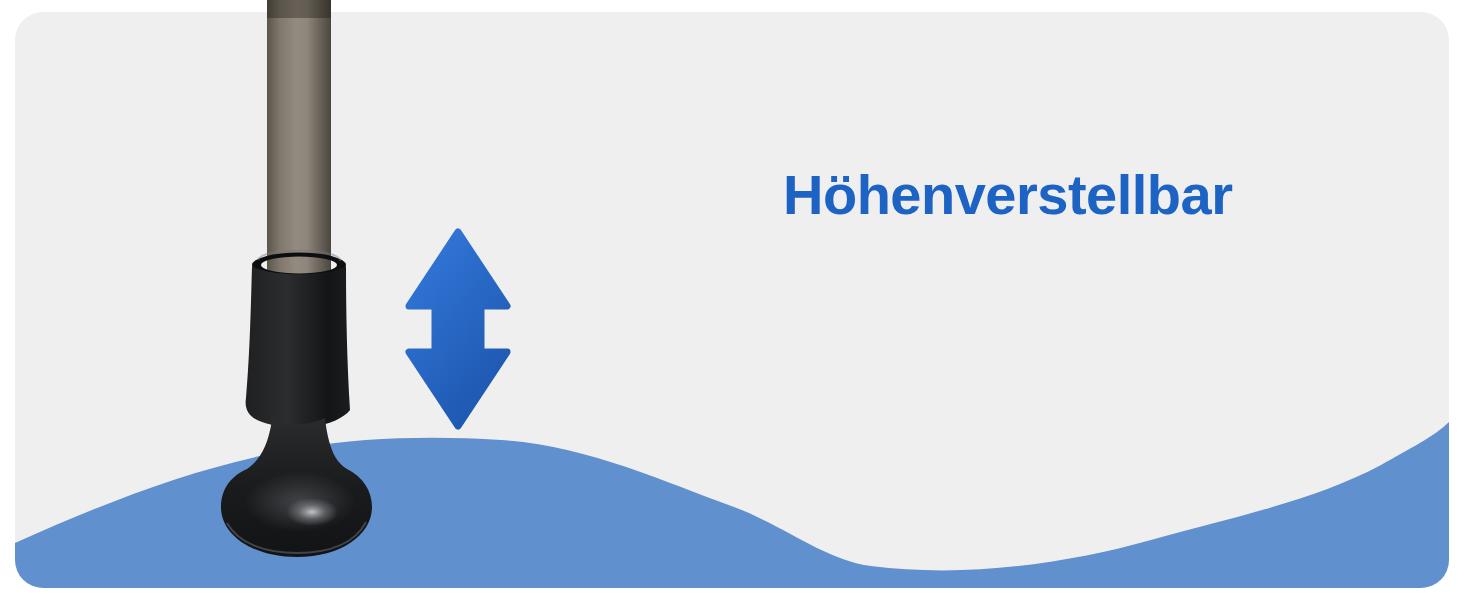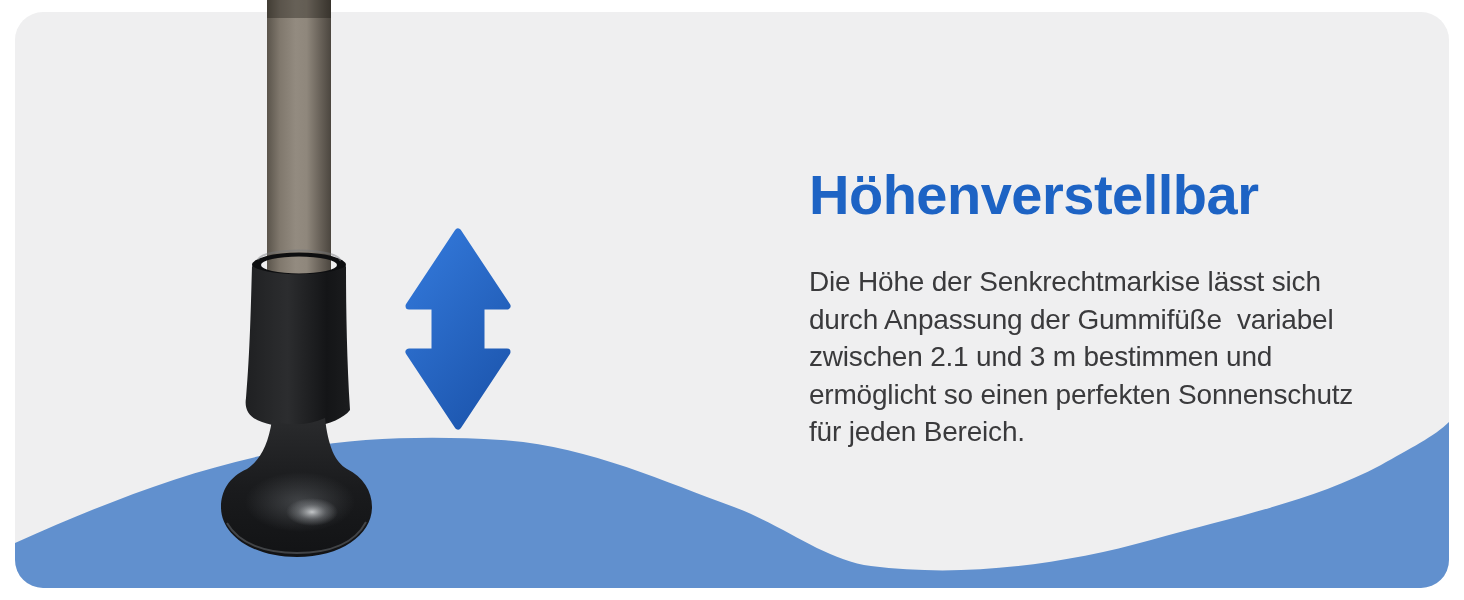--- a/index.html
+++ b/index.html
@@ -9,21 +9,21 @@
     font-family:"Liberation Sans","DejaVu Sans",sans-serif;
   }
   .card{
     position:absolute;left:15px;top:12px;width:1434px;height:576px;
     background:#efeff0;border-radius:28px;overflow:hidden;
   }
   .wave-svg{position:absolute;left:0;top:0;width:100%;height:100%;display:block;}
   .photo-svg,.arrow-svg{position:absolute;display:block;}
   .photo-svg{left:0;top:0;width:1464px;height:600px;pointer-events:none;}
   .arrow-svg{left:395px;top:222px;width:126px;height:214px;}
-  .text-block{position:absolute;left:809px;top:166px;width:620px;}
+  .text-block{position:absolute;left:783px;top:166px;width:620px;}
   .feature-title{
     margin:0;font-size:56px;font-weight:bold;line-height:58px;
     color:#1d63c4;letter-spacing:-0.5px;
   }
   .feature-desc{margin-top:39px;}
   .desc-line{
     font-size:28px;line-height:37.6px;color:#3a3a3c;
     white-space:pre;letter-spacing:-0.2px;
   }
 </style>
@@ -113,20 +113,13 @@
       <stop offset="0" stop-color="#3277d8"></stop>
       <stop offset="1" stop-color="#1c55ad"></stop>
     </linearGradient>
   </defs>
   <path d="M63,10 L112,84 L86,84 L86,130 L112,130 L63,204
            L14,130 L40,130 L40,84 L14,84 Z" fill="url(#arrowGrad)" stroke="url(#arrowGrad)" stroke-width="7" stroke-linejoin="round"></path>
 </svg>
 
 <div class="text-block">
   <h1 class="feature-title">Höhenverstellbar</h1>
-  <div class="feature-desc">
-    <div class="desc-line">Die Höhe der Senkrechtmarkise lässt sich</div>
-    <div class="desc-line">durch Anpassung der Gummifüße  variabel</div>
-    <div class="desc-line">zwischen 2.1 und 3 m bestimmen und</div>
-    <div class="desc-line">ermöglicht so einen perfekten Sonnenschutz</div>
-    <div class="desc-line">für jeden Bereich.</div>
-  </div>
 </div>
 
 </body></html>

